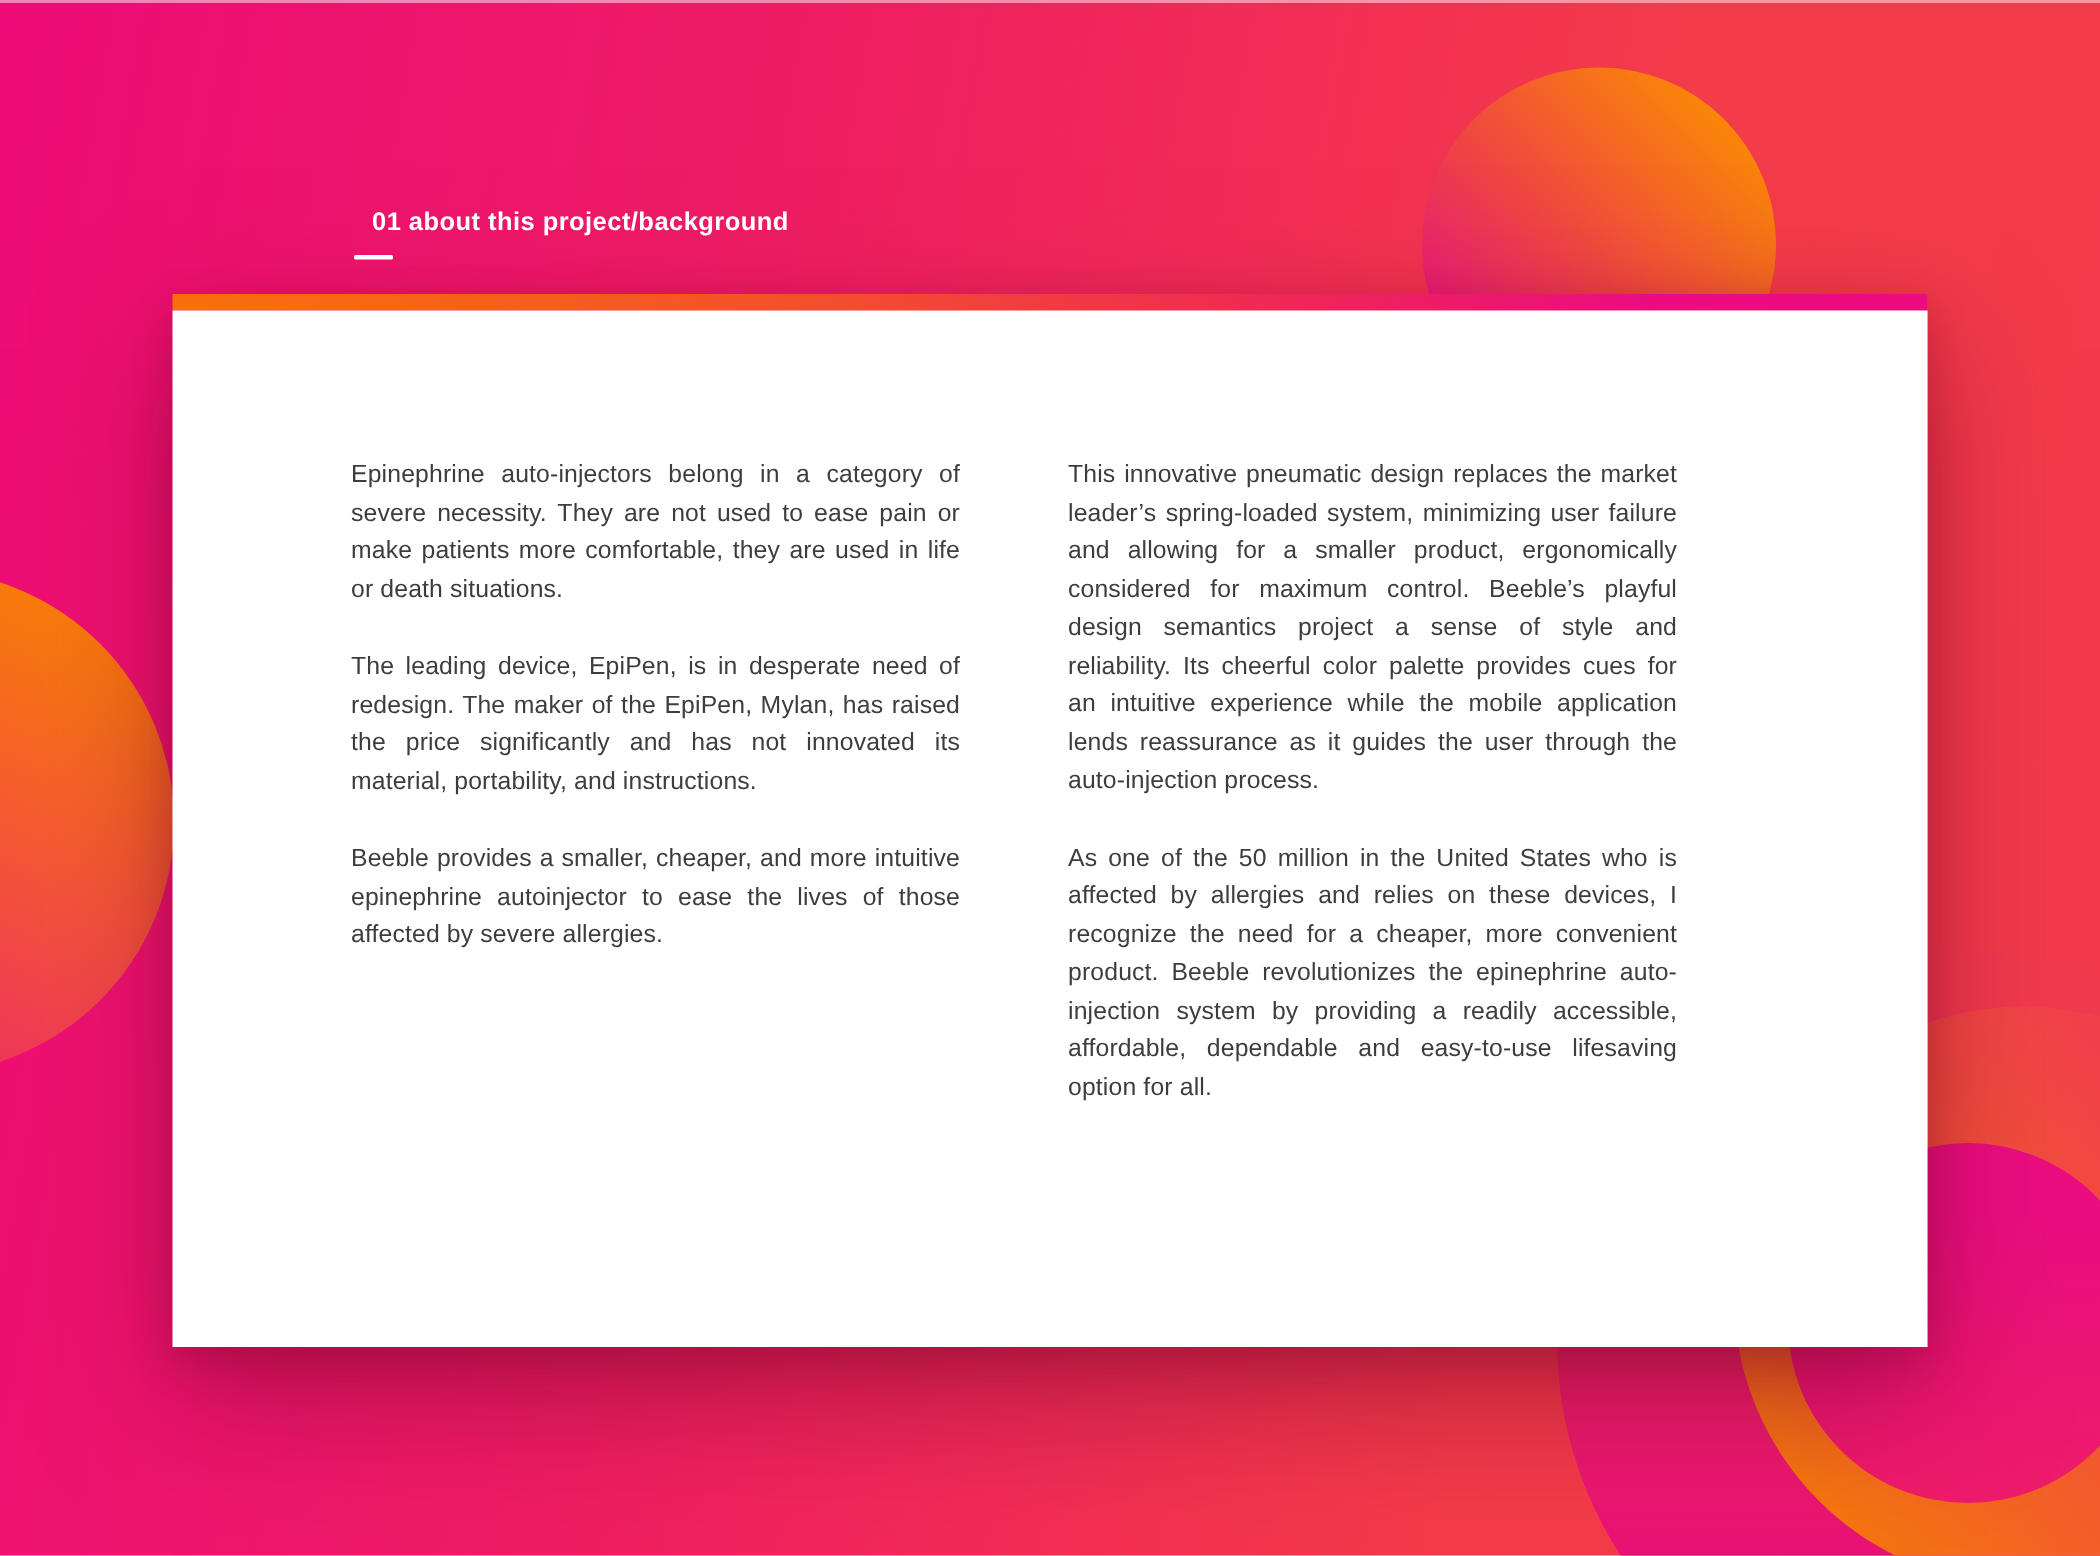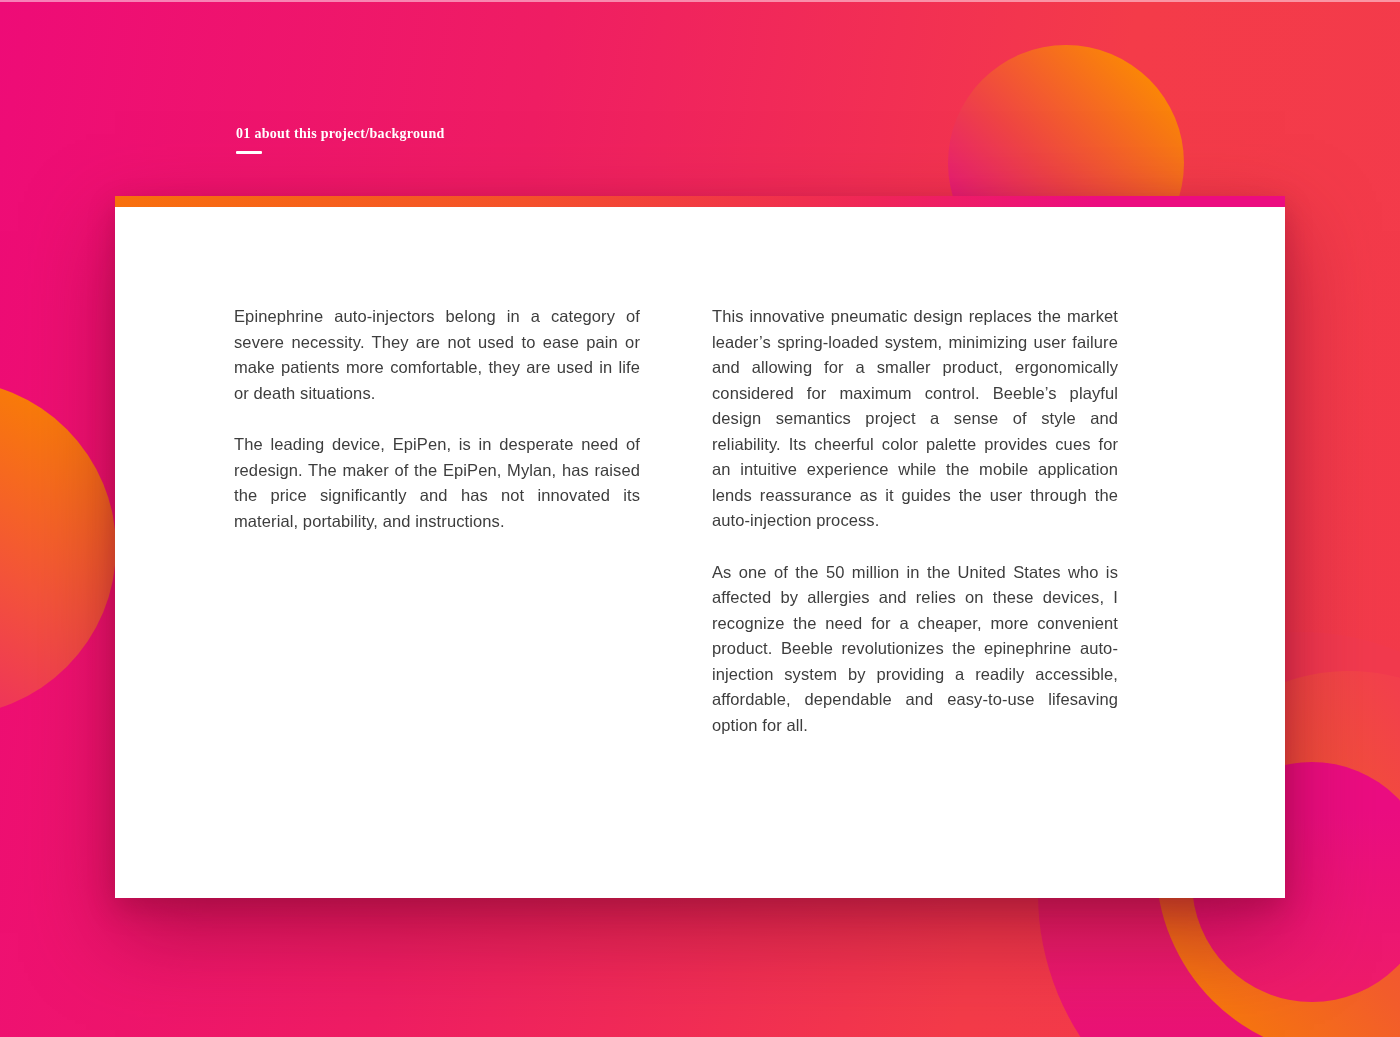--- a/index.html
+++ b/index.html
@@ -34,22 +34,22 @@
   .circle-bottom-orange{
     left:1156px;top:671px;width:386px;height:386px;
     background:linear-gradient(50deg,#f87e06 6%,#f25c2b 40%,#f3404d 78%);
   }
   .circle-right-magenta{
     left:1192px;top:762px;width:240px;height:240px;
     background:linear-gradient(180deg,#eb0d81 20%,#ee1b6a 95%);
   }
   .heading-wrap{position:absolute;left:236px;top:126px;z-index:4;}
   .heading-wrap h1{
-    margin:0;font-size:14px;font-weight:700;letter-spacing:.3px;
-    color:#ffffff;white-space:nowrap;font-family:Liberation Serif, serif;
+    margin:12px;font-size:17px;font-weight:700;letter-spacing:.3px;
+    color:#ffffff;white-space:nowrap;
   }
   .heading-dash{width:26px;height:3px;margin-top:9px;background:#ffffff;border-radius:1px;}
   .card{
     position:absolute;left:115px;top:196px;width:1170px;z-index:3;
     box-shadow:0 35px 80px rgba(125,5,45,.5),0 10px 25px rgba(125,5,45,.3);
   }
   .card-strip{
     height:11px;width:100%;
     background:linear-gradient(90deg,#f8700c 0%,#f4512a 35%,#ef2558 65%,#ec0c80 84%,#ec0c80 100%);
   }
@@ -83,20 +83,21 @@
     <h1>01 about this project/background</h1>
     <div class="heading-dash"></div>
   </div>
 
   <div class="card">
     <div class="card-strip"></div>
     <div class="card-body">
       <div class="text-col">
         <p>Epinephrine auto-injectors belong in a category of severe necessity. They are not used to ease pain or make patients more comfortable, they are used in life or death situations.</p>
         <p>The leading device, EpiPen, is in desperate need of redesign. The maker of the EpiPen, Mylan, has raised the price significantly and has not innovated its material, portability, and instructions.</p>
+        <p>Beeble provides a smaller, cheaper, and more intuitive epinephrine autoinjector to ease the lives of those affected by severe allergies.</p>
       </div>
       <div class="text-col">
         <p>This innovative pneumatic design replaces the market leader’s spring-loaded system, minimizing user failure and allowing for a smaller product, ergonomically considered for maximum control. Beeble’s playful design semantics project a sense of style and reliability. Its cheerful color palette provides cues for an intuitive experience while the mobile application lends reassurance as it guides the user through the auto-injection process.</p>
         <p>As one of the 50 million in the United States who is affected by allergies and relies on these devices, I recognize the need for a cheaper, more convenient product. Beeble revolutionizes the epinephrine auto-injection system by providing a readily accessible, affordable, dependable and easy-to-use lifesaving option for all.</p>
       </div>
     </div>
   </div>
 
 </div>
 

